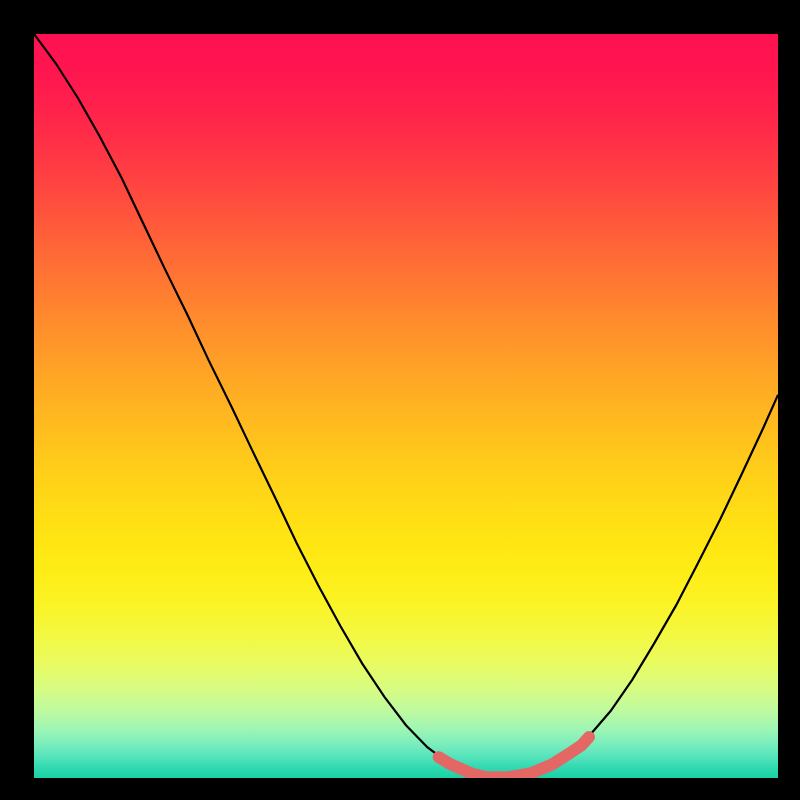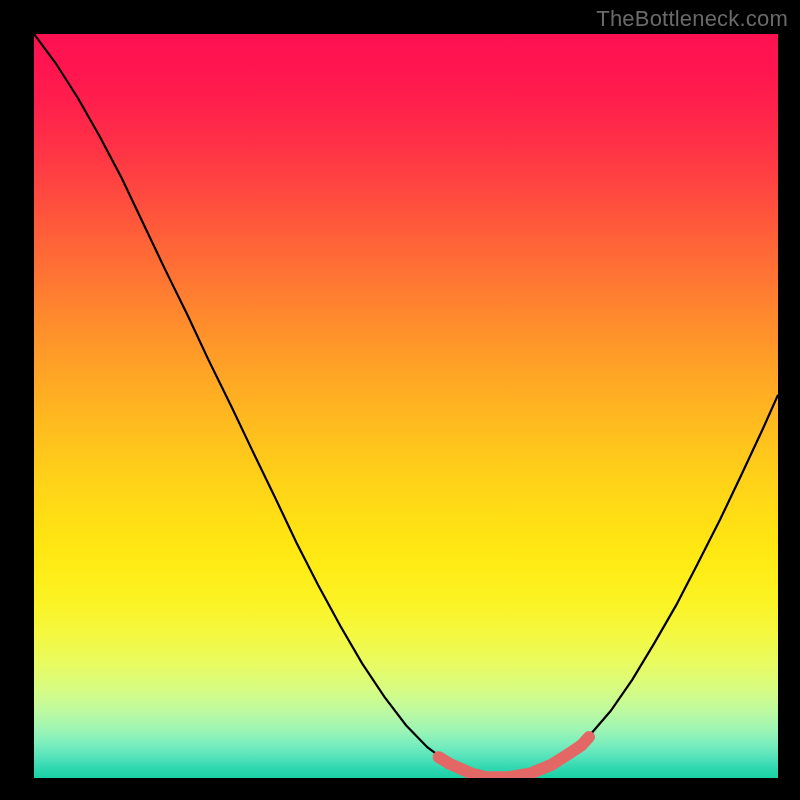--- a/index.html
+++ b/index.html
@@ -48,21 +48,20 @@
     color: #6a6a6a;
     font-size: 22px;
     letter-spacing: 0.2px;
   }
 </style>
 </head>
 <body>
 
 <div class="frame">
 
-  <div class="watermark">TheBottleneck.com</div>
 
   <div class="plot-area">
     <svg class="gradient-fill" viewBox="0 0 744 744" preserveAspectRatio="none">
       <defs>
         <linearGradient id="bg-grad" x1="0" y1="0" x2="0" y2="1">
             <stop offset="0.00%" stop-color="#ff1151"></stop>
             <stop offset="4.00%" stop-color="#ff1450"></stop>
             <stop offset="9.00%" stop-color="#ff1f4c"></stop>
             <stop offset="14.00%" stop-color="#ff2e47"></stop>
             <stop offset="19.00%" stop-color="#ff4042"></stop>

